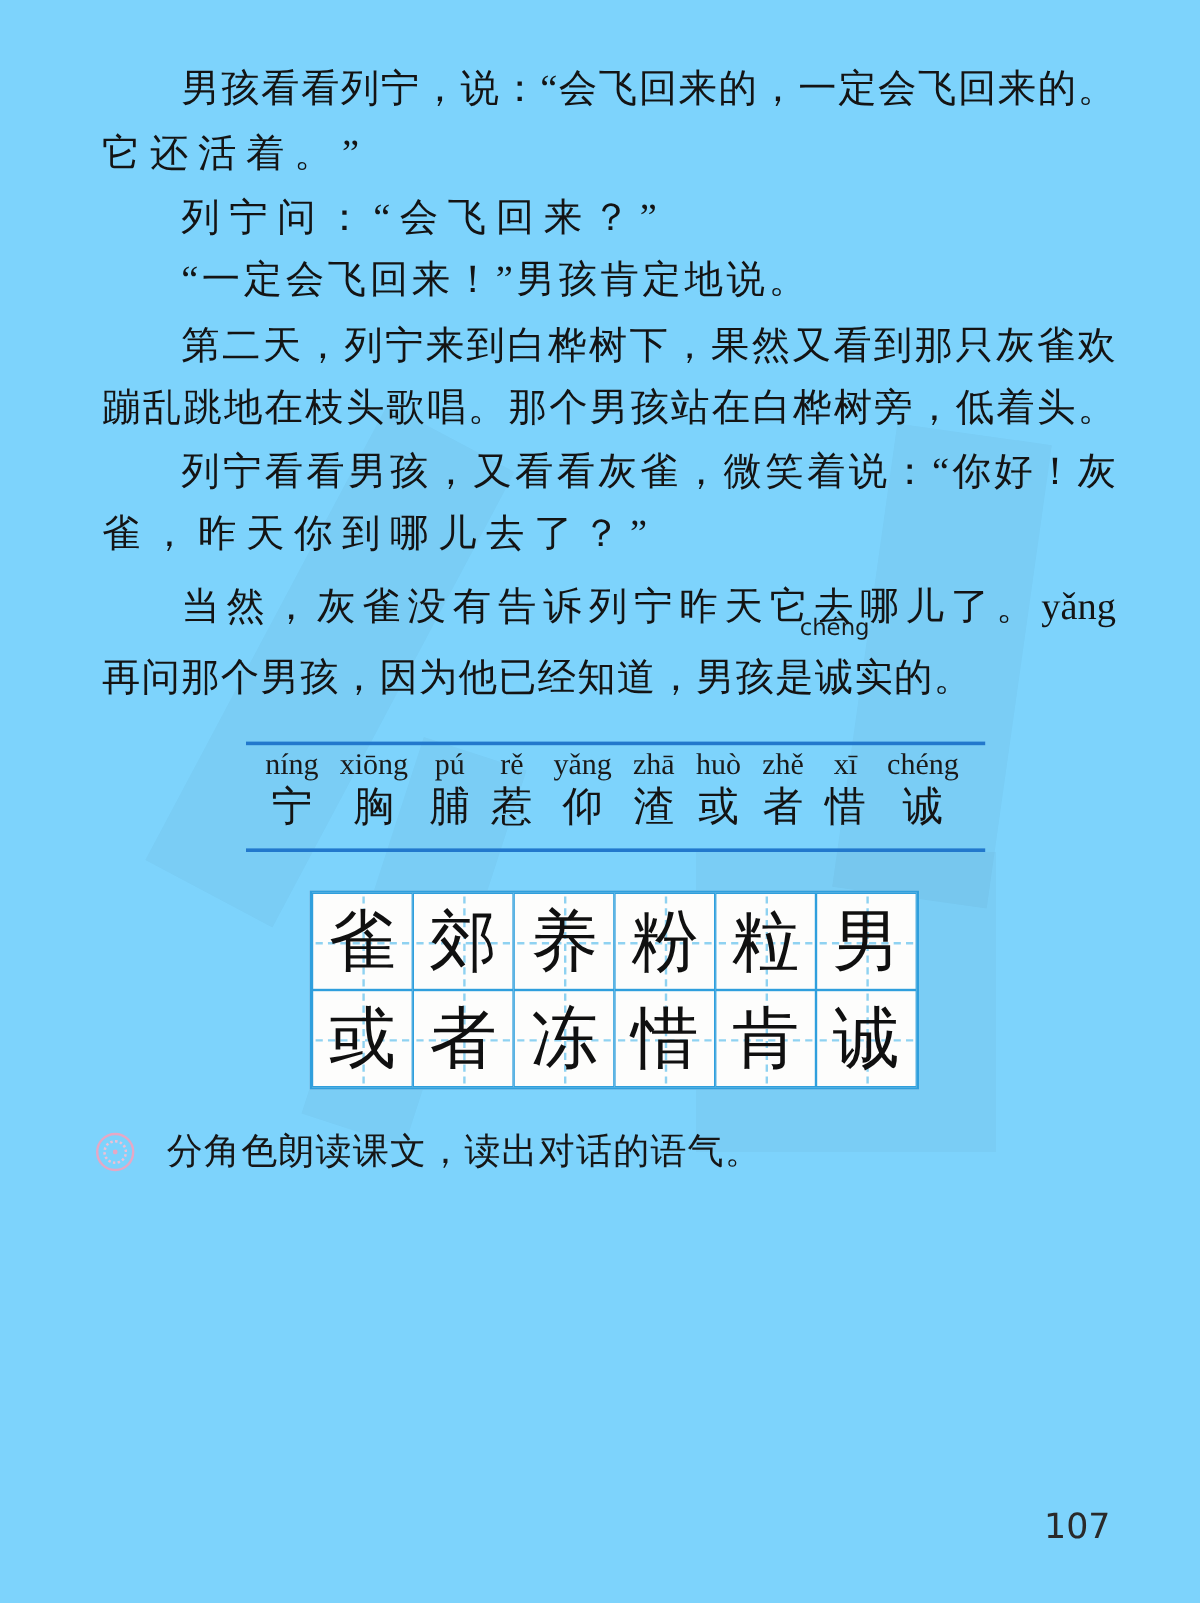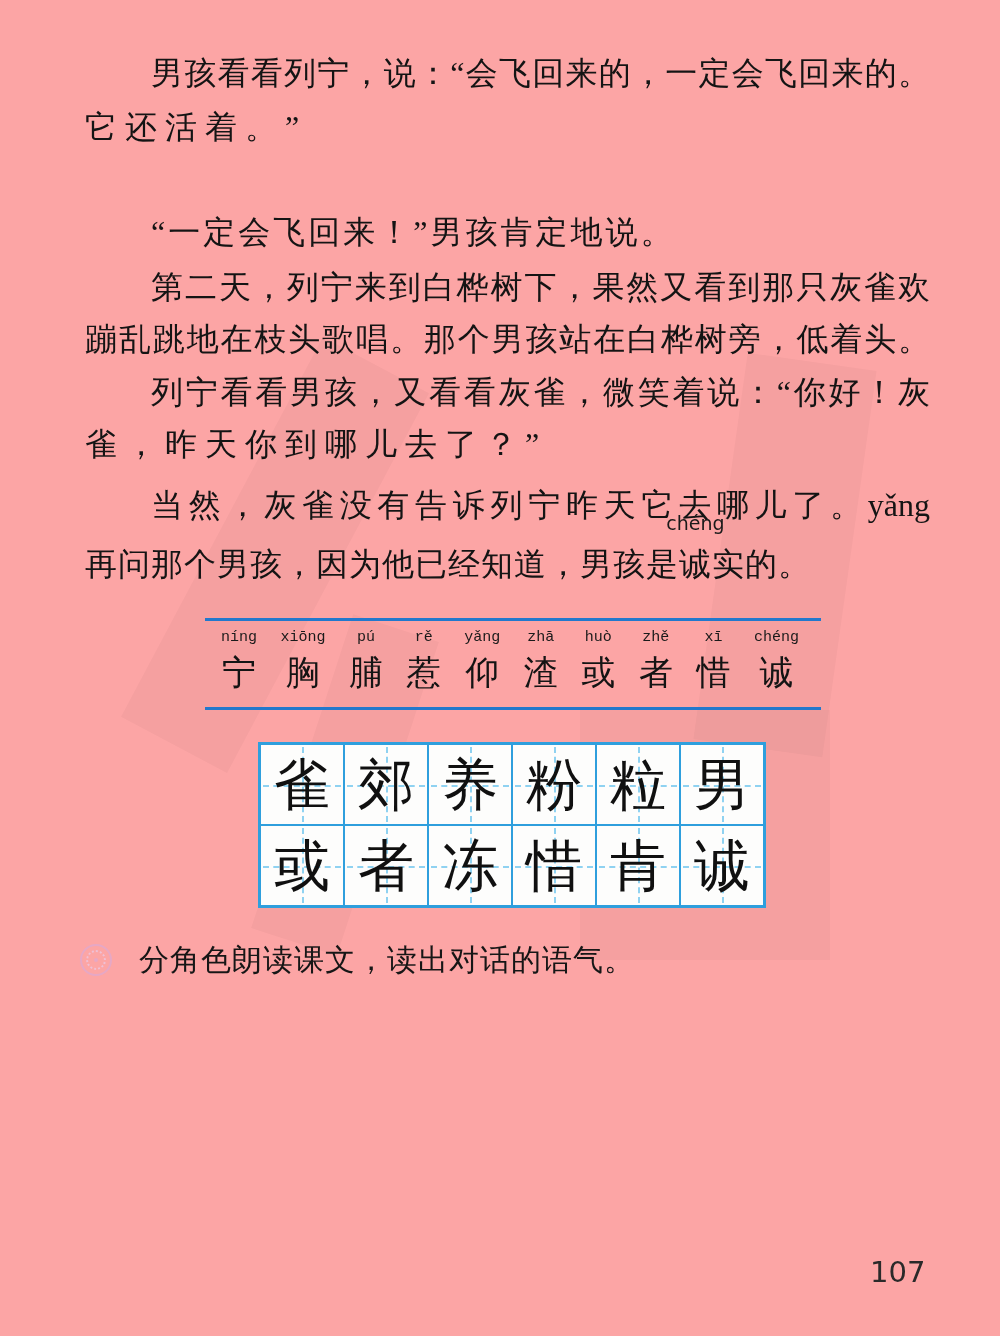--- a/index.html
+++ b/index.html
@@ -1,20 +1,20 @@
 <!DOCTYPE html>
 <html><head>
 <meta charset="utf-8">
 <style>
   html,body{margin:0;padding:0;background:#ffffff;}
   .page{
     position:relative;
     width:1000px;height:1336px;
     margin:0 auto;
-    background:#fca5a5;
+    background:#7dd3fc;
     overflow:hidden;
     font-family:"Liberation Serif", serif;
     color:#141414;
   }
   
   .wm{position:absolute;background:rgba(40,40,40,0.03);z-index:0;}
   .wm1{left:215px;top:340px;width:120px;height:430px;transform:rotate(28deg);}
   .wm2{left:720px;top:360px;width:130px;height:390px;transform:rotate(8deg);}
   .wm3{left:580px;top:710px;width:250px;height:250px;}
   .wm4{left:300px;top:620px;width:90px;height:330px;transform:rotate(18deg);}
@@ -47,22 +47,22 @@
     border-top:3px solid #2278cc;
     border-bottom:3px solid #2278cc;
     box-sizing:content-box;
     display:flex;justify-content:space-between;
     padding:4px 22px 2px 16px;
     width:578px;
     z-index:2;
   }
   .pinyin-item{display:flex;flex-direction:column;align-items:center;}
   .pinyin-syllable{
-    font-family:Liberation Mono, monospace;
-    font-size:15px;line-height:26px;color:#1a1a1a;
+    font-family:Liberation Serif, serif;
+    font-size:25px;line-height:26px;color:#1a1a1a;
   }
   .pinyin-char{font-size:34px;line-height:44px;}
   
   .write-grid{
     position:absolute;left:258px;top:742px;z-index:2;
     display:grid;
     grid-template-columns:repeat(6,84px);
     grid-template-rows:repeat(2,81px);
     border:2px solid #2f9fdd;
     background:#fdfdfc;
@@ -123,20 +123,21 @@
 
 <div class="page">
 
   <div class="wm wm1"></div>
   <div class="wm wm2"></div>
   <div class="wm wm3"></div>
   <div class="wm wm4"></div>
 
   <div class="body-line indent justify" style="top:46px">男孩看看列宁，说：“会飞回来的，一定会飞回来的。</div>
   <div class="body-line" style="top:100px">它还活着。”</div>
+  <div class="body-line indent" style="top:154px">列宁问：“会飞回来？”</div>
   <div class="body-line indent tight" style="top:205px">“一定会飞回来！”男孩肯定地说。</div>
   <div class="body-line indent justify" style="top:260px">第二天，列宁来到白桦树下，果然又看到那只灰雀欢</div>
   <div class="body-line justify" style="top:312px">蹦乱跳地在枝头歌唱。那个男孩站在白桦树旁，低着头。</div>
   <div class="body-line indent justify" style="top:365px">列宁看看男孩，又看看灰雀，微笑着说：“你好！灰</div>
   <div class="body-line" style="top:417px">雀，昨天你到哪儿去了？”</div>
   <div class="body-line indent justify" style="top:478px">当然，灰雀没有告诉列宁昨天它去哪儿了。yǎng</div>
   <div class="body-line tight" style="top:537px;letter-spacing:1px">
     <span>再问那个男孩，因为他已经知道，男孩是</span><span class="ruby-wrap"><span class="ruby-pinyin">chéng</span><span>诚</span></span><span>实的。</span>
   </div>
 

